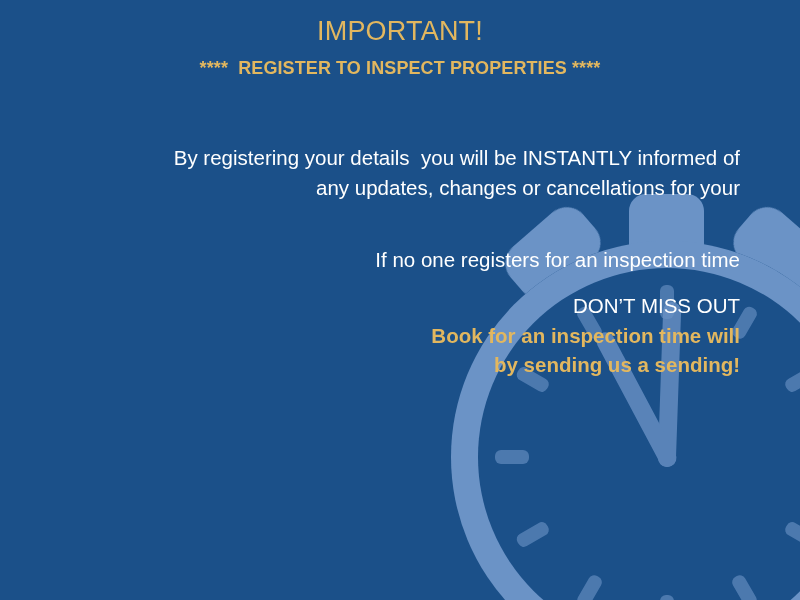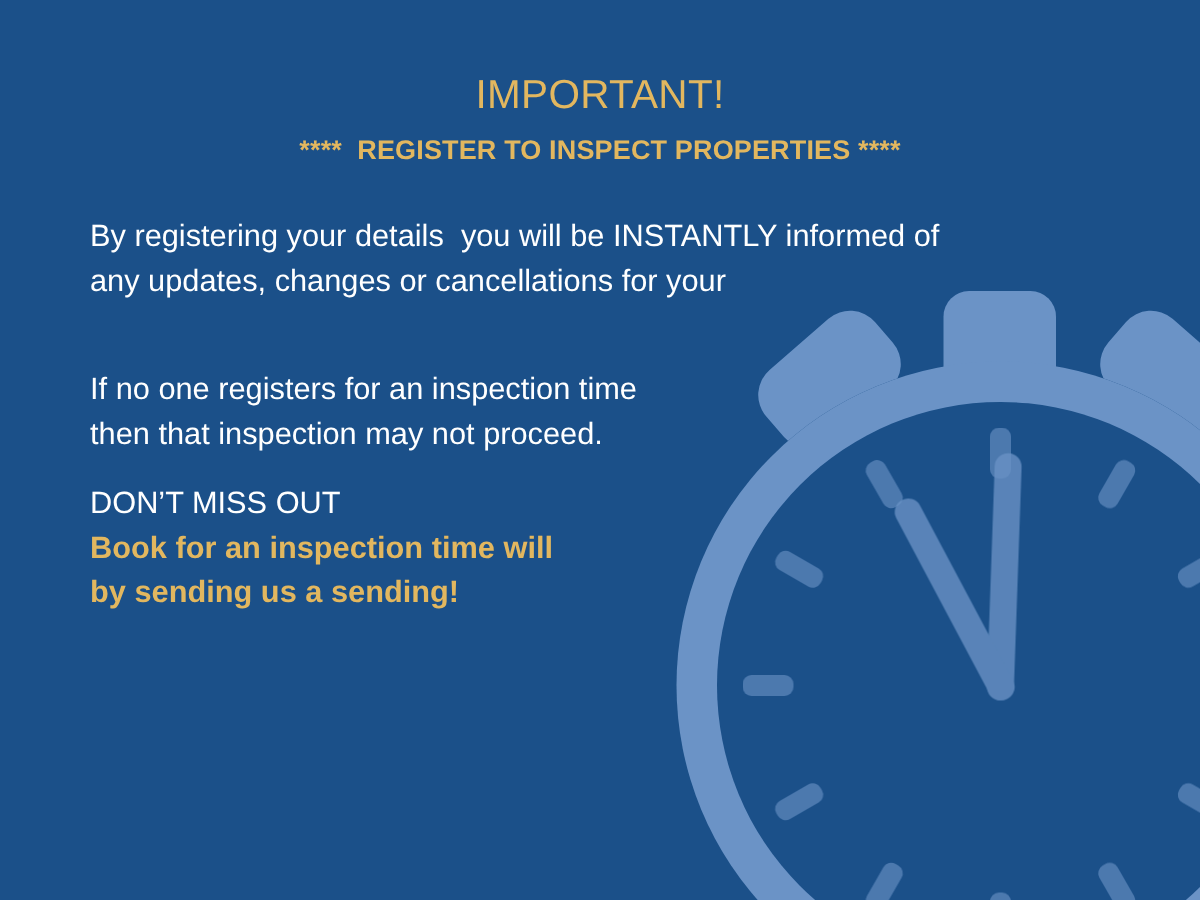--- a/index.html
+++ b/index.html
@@ -29,21 +29,21 @@
     top: 0;
     width: 800px;
     height: 600px;
     pointer-events: none;
   }
 
   
   #header-block {
     position: absolute;
     left: 0;
-    top: 46px;
+    top: 14px;
     width: 800px;
     text-align: center;
     z-index: 3;
   }
   #title-important {
     color: #e2b75f;
     font-size: 27px;
     font-weight: 400;
     line-height: 1.28;
     letter-spacing: 0.2px;
@@ -73,20 +73,21 @@
   }
   .para + .para {
     margin-top: 42px;
   }
   .line {
     color: #ffffff;
     font-size: 20.5px;
     font-weight: 400;
     line-height: 30px;
     white-space: pre;
+    text-align: right;
   }
   .line.gold {
     color: #e2b75f;
     font-weight: 700;
     line-height: 29px;
   }
   #cta-block {
     margin-top: 16px;
   }
 </style>
@@ -151,21 +152,20 @@
 
   <div id="body-block">
 
     <div class="para">
       <div class="line">By registering your details  you will be INSTANTLY informed of</div>
       <div class="line">any updates, changes or cancellations for your</div>
     </div>
 
     <div class="para">
       <div class="line">If no one registers for an inspection time</div>
-      <div class="line">then that inspection may not proceed.</div>
     </div>
 
     <div class="para" id="cta-block">
       <div class="line">DON’T MISS OUT</div>
       <div class="line gold">Book for an inspection time will</div>
       <div class="line gold">by sending us a sending!</div>
     </div>
 
   </div>
 

